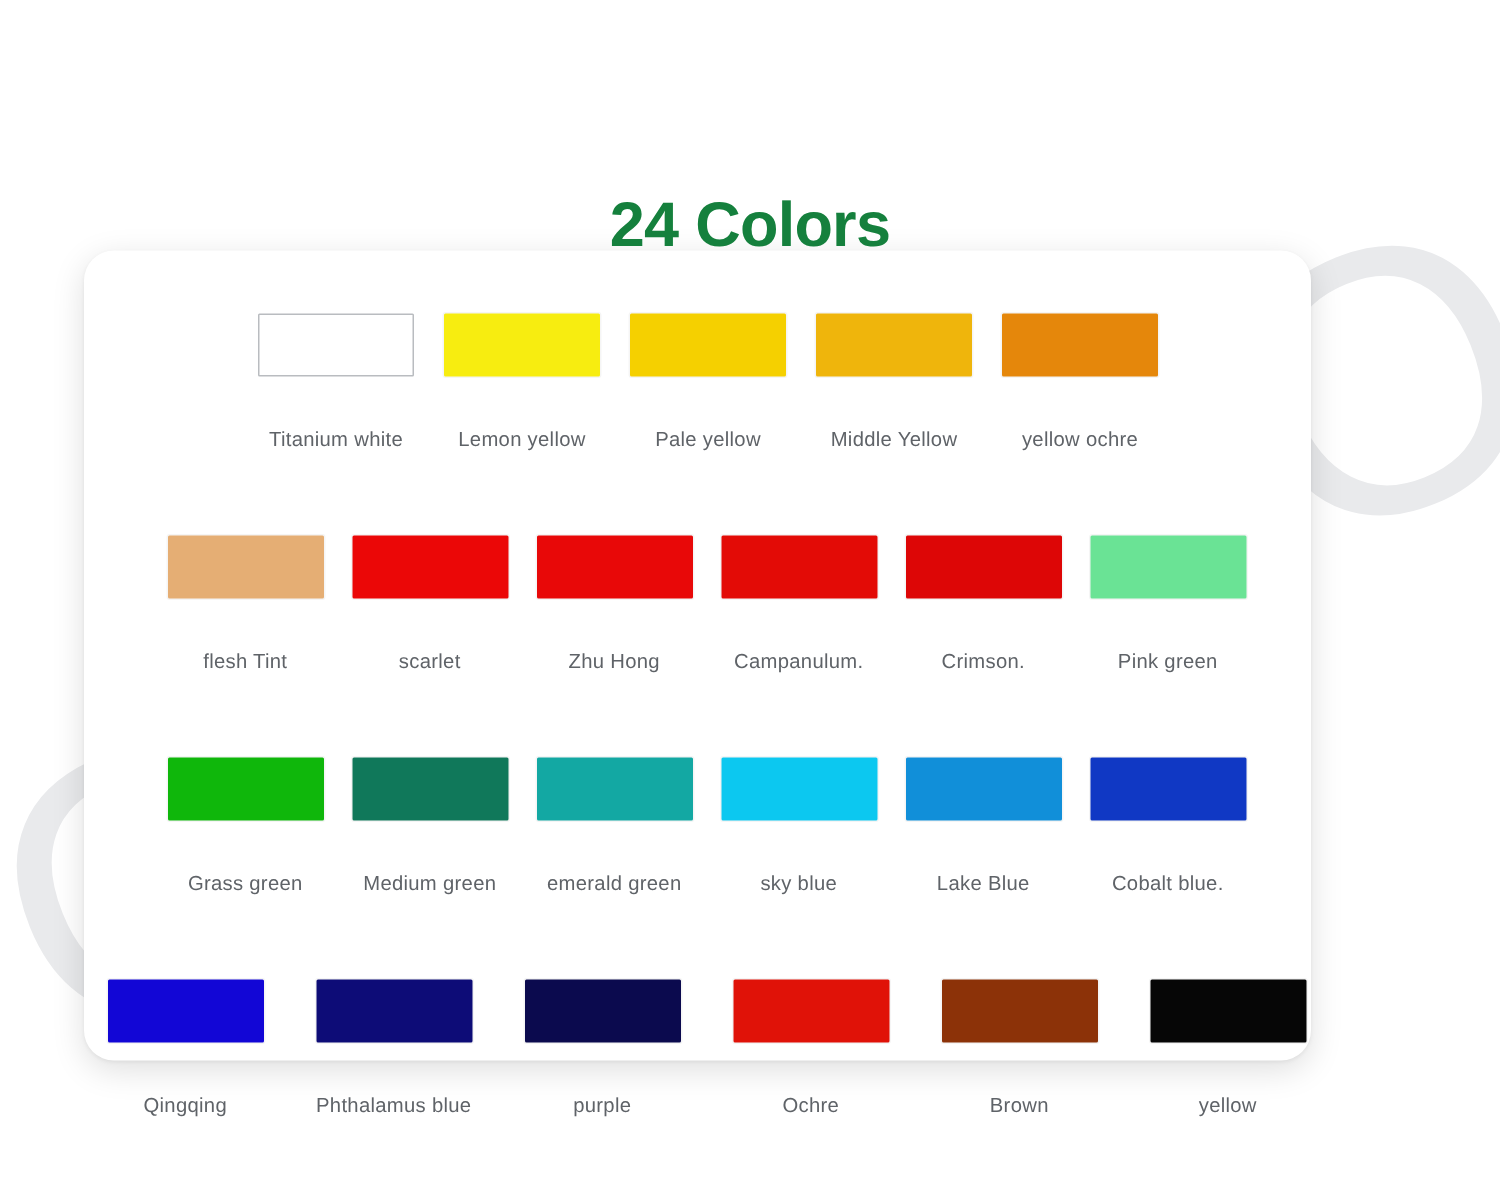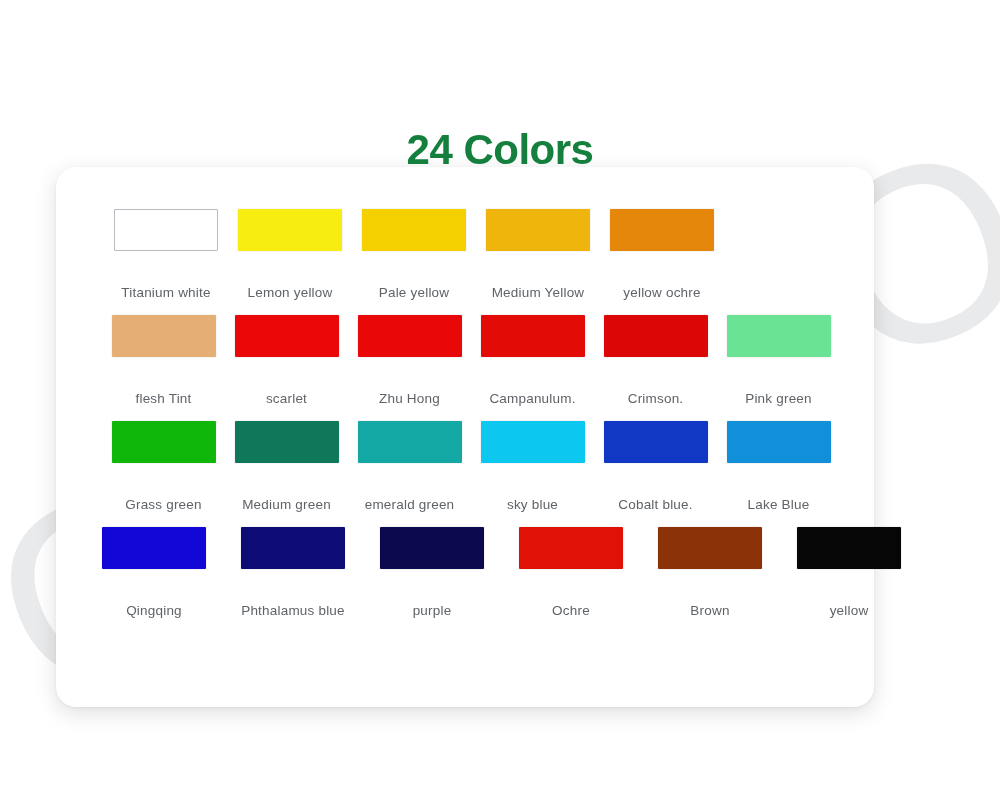--- a/index.html
+++ b/index.html
@@ -77,22 +77,22 @@
     top: 42px;
     width: 742px;
     display: flex;
     flex-direction: column;
     row-gap: 0;
   }
 
   .row {
     display: flex;
     flex-direction: row;
-    justify-content: flex-start;
-    height: 106px;
+    justify-content: center;
+    height: 148px;
   }
 
   .cell {
     width: 124px;
     display: flex;
     flex-direction: column;
     align-items: center;
   }
 
   .swatch {
@@ -143,21 +143,21 @@
         <div class="cell">
           <div class="swatch" style="background-color: rgb(247, 237, 16);"></div>
           <div class="label">Lemon yellow</div>
         </div>
         <div class="cell">
           <div class="swatch" style="background-color: rgb(245, 208, 0);"></div>
           <div class="label">Pale yellow</div>
         </div>
         <div class="cell">
           <div class="swatch" style="background-color: rgb(239, 181, 12);"></div>
-          <div class="label">Medium Yellow</div>
+          <div class="label">Middle Yellow</div>
         </div>
         <div class="cell">
           <div class="swatch" style="background-color: rgb(229, 135, 11);"></div>
           <div class="label">yellow ochre</div>
         </div>
       </div>
 
       <div class="row row-2">
         <div class="cell">
           <div class="swatch" style="background-color: rgb(229, 174, 116);"></div>
@@ -196,26 +196,26 @@
         </div>
         <div class="cell">
           <div class="swatch" style="background-color: rgb(19, 168, 163);"></div>
           <div class="label">emerald green</div>
         </div>
         <div class="cell">
           <div class="swatch" style="background-color: rgb(12, 200, 240);"></div>
           <div class="label">sky blue</div>
         </div>
         <div class="cell">
+          <div class="swatch" style="background-color: rgb(17, 143, 217);"></div>
+          <div class="label">Lake Blue</div>
+        </div>
+        <div class="cell">
           <div class="swatch" style="background-color: rgb(16, 56, 196);"></div>
           <div class="label">Cobalt blue.</div>
-        </div>
-        <div class="cell">
-          <div class="swatch" style="background-color: rgb(17, 143, 217);"></div>
-          <div class="label">Lake Blue</div>
         </div>
       </div>
 
       <div class="row row-4">
         <div class="cell">
           <div class="swatch" style="background-color: rgb(18, 6, 214);"></div>
           <div class="label">Qingqing</div>
         </div>
         <div class="cell">
           <div class="swatch" style="background-color: rgb(13, 12, 119);"></div>

